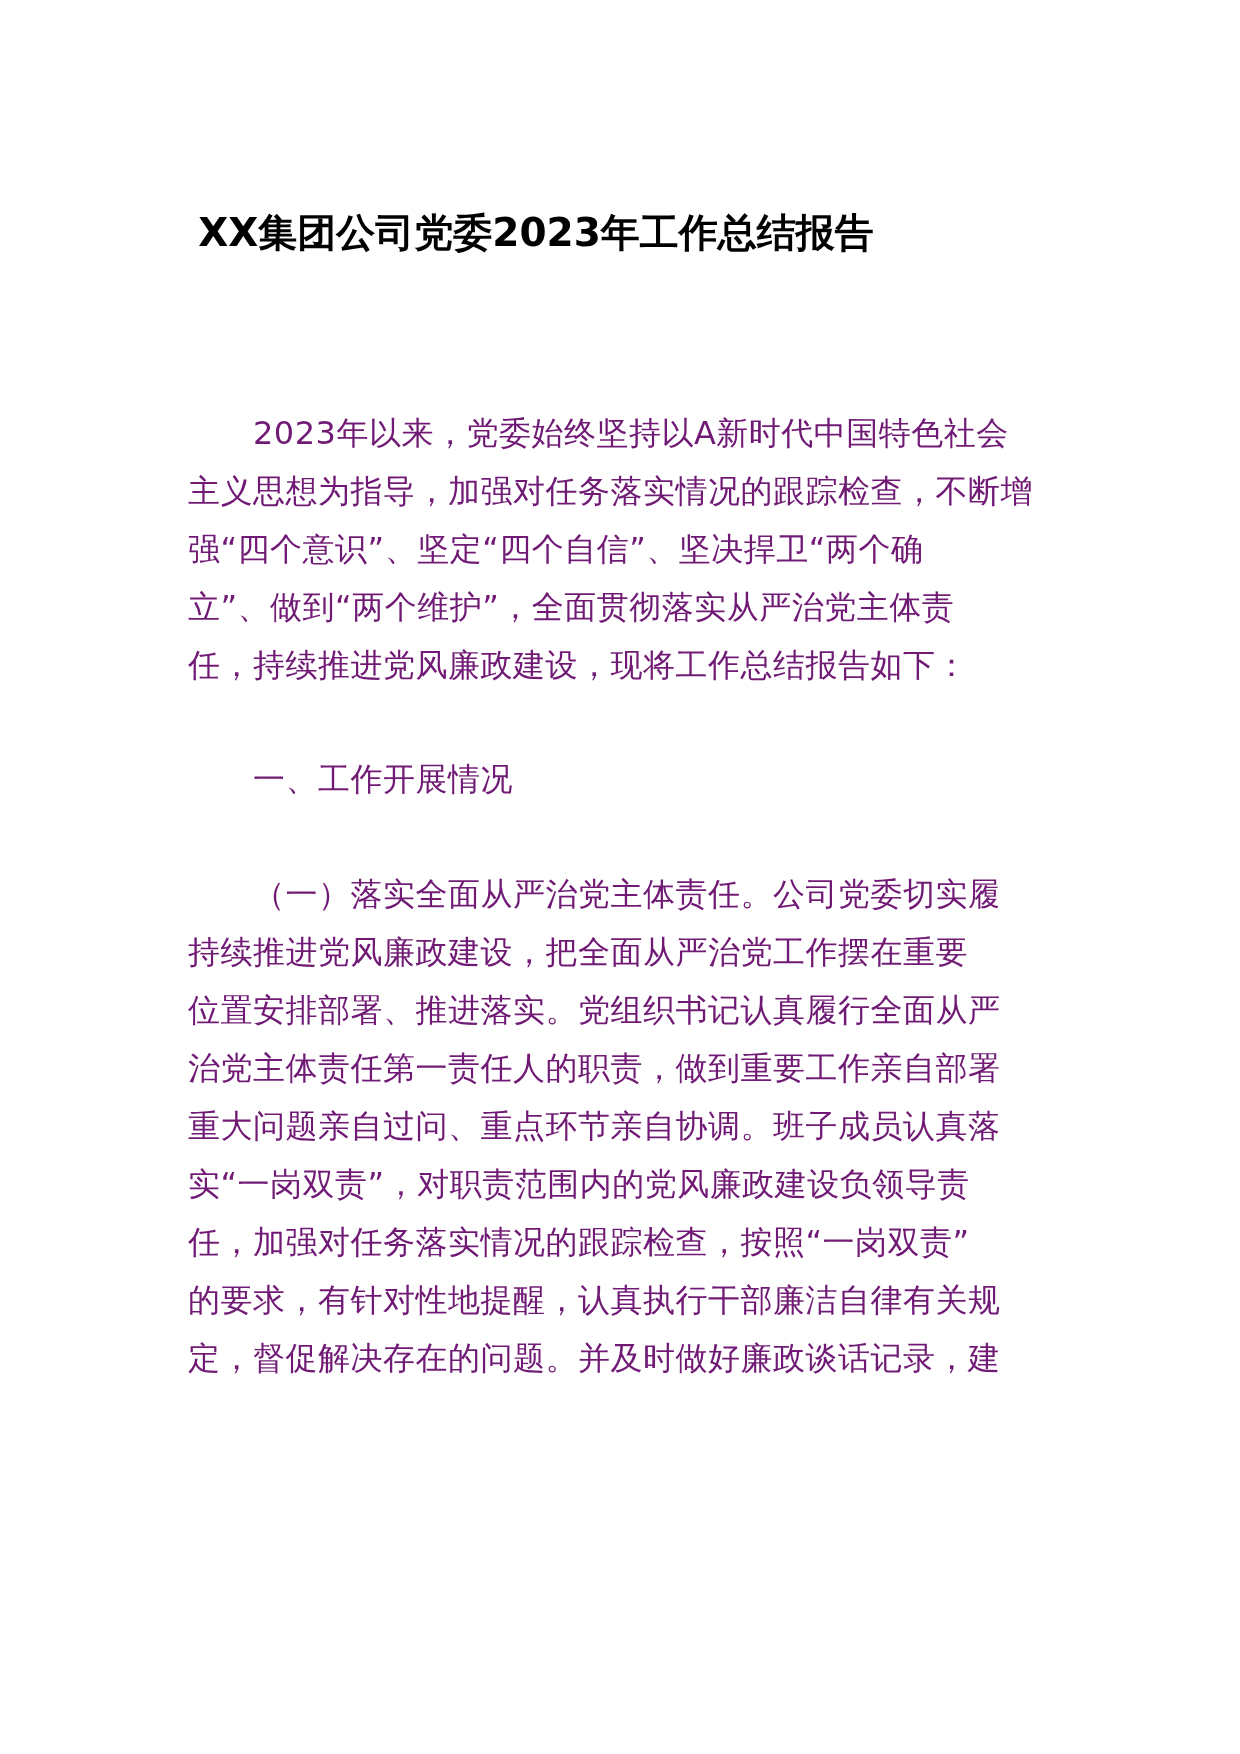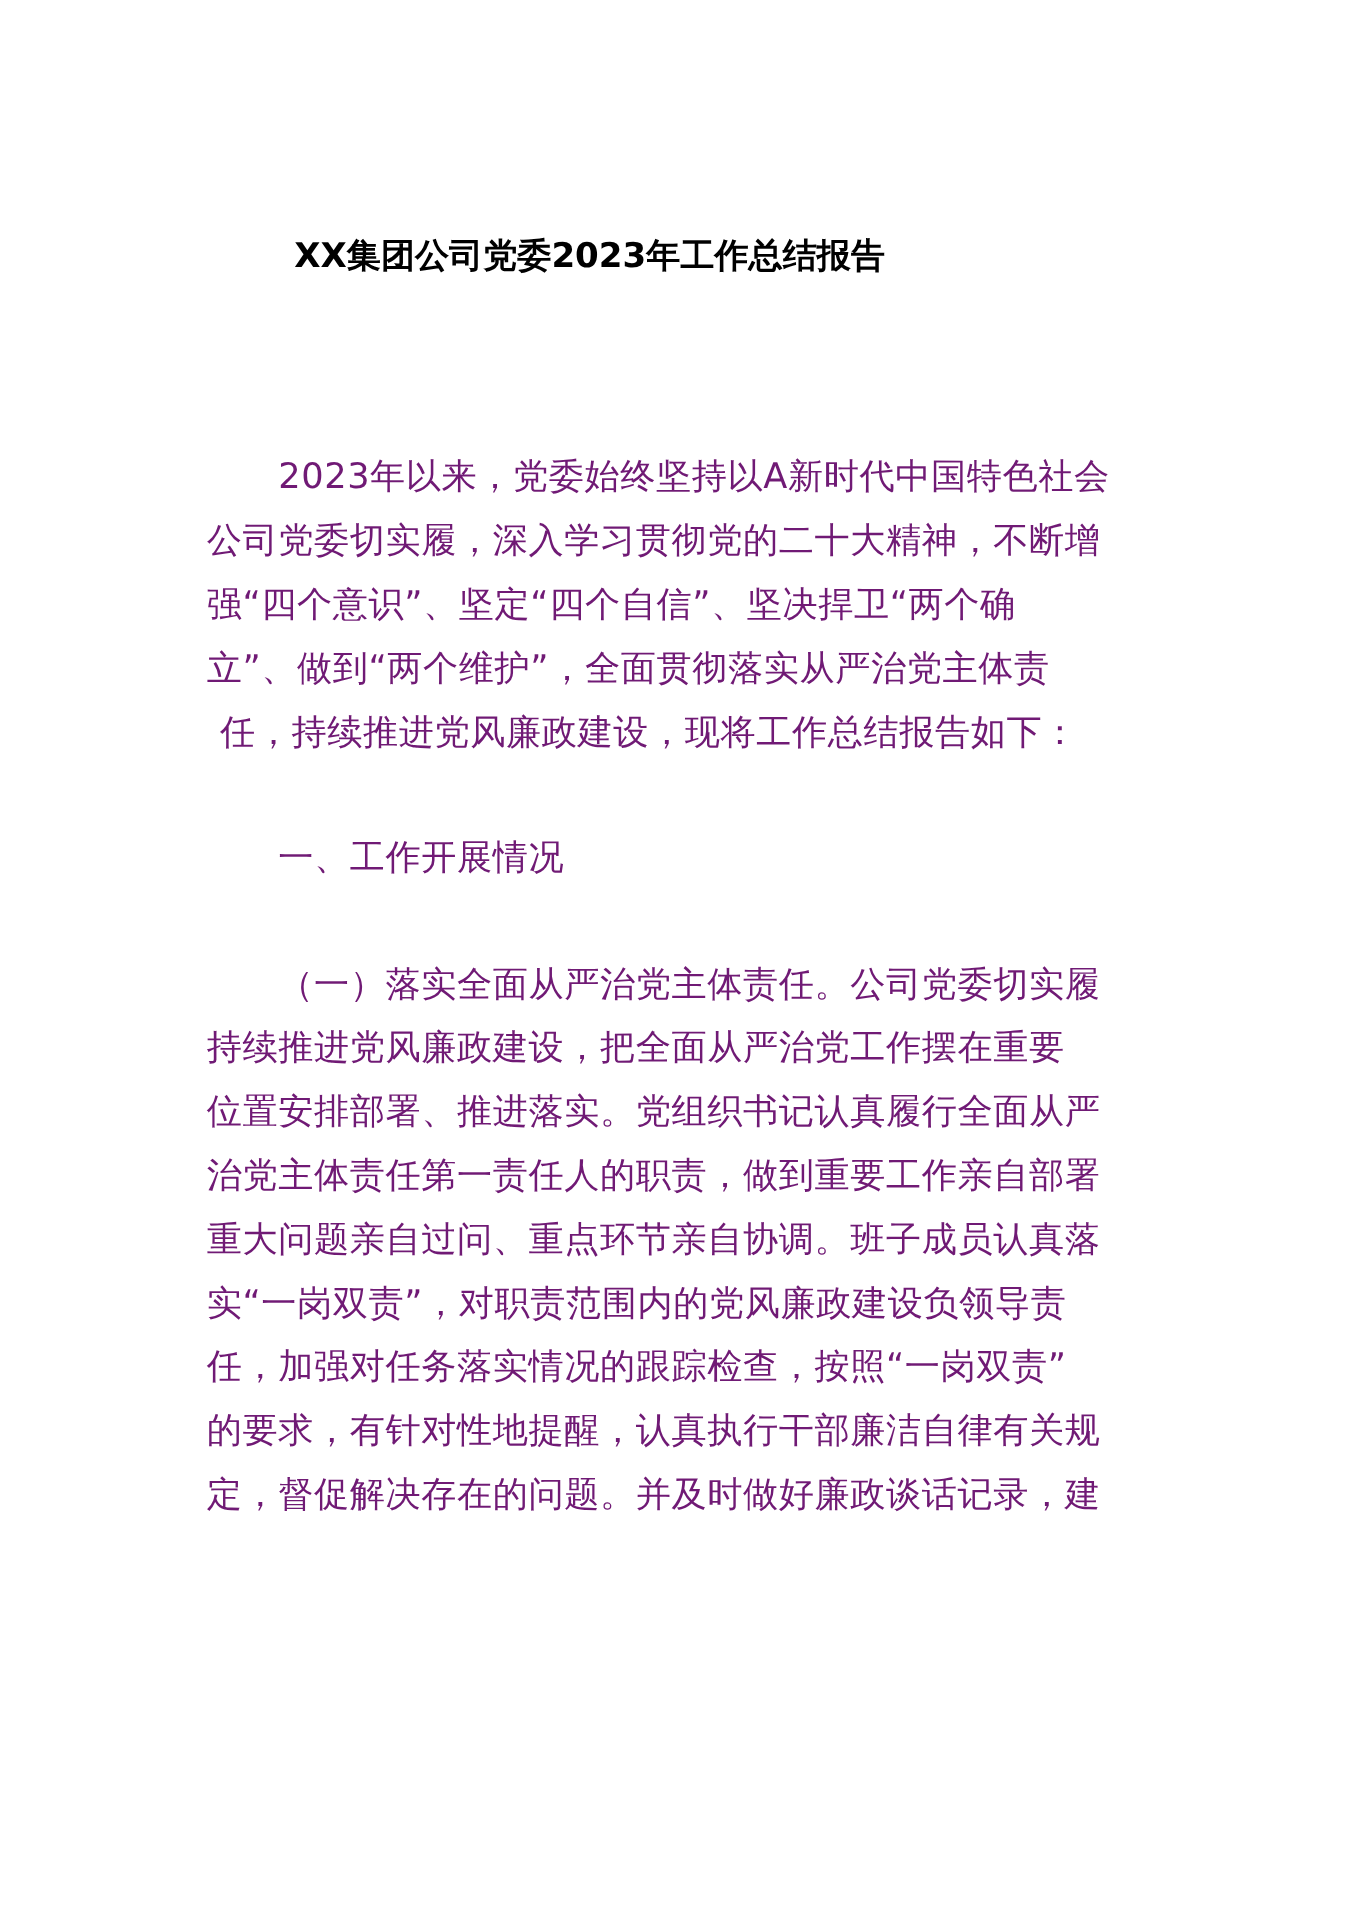--- a/index.html
+++ b/index.html
@@ -21,21 +21,21 @@
     width: 1240px;
     height: 1754px;
     background: #ffffff;
   }
   .title {
     position: absolute;
     left: 0;
     top: 205px;
     width: 1072px;
     text-align: center;
-    font-size: 31px;
+    font-size: 39px;
     font-weight: bold;
     line-height: 56px;
     letter-spacing: 0px;
     color: #000000;
   }
   .line {
     position: absolute;
     left: 188px;
     width: 866px;
     font-size: 32px;
@@ -47,24 +47,24 @@
   .indent { left: 253px; width: 800px; }
 </style>
 </head>
 <body>
 
 <div class="page">
 
   <div class="title">XX集团公司党委2023年工作总结报告</div>
 
   <div class="line indent" style="top:413px;">2023年以来，党委始终坚持以A新时代中国特色社会</div>
-  <div class="line" style="top:471px;">公司党委切实履，深入学习贯彻党的二十大精神，不断增</div>
+  <div class="line" style="top:471px;">主义思想为指导，加强对任务落实情况的跟踪检查，不断增</div>
   <div class="line" style="top:529px;">强“四个意识”、坚定“四个自信”、坚决捍卫“两个确</div>
   <div class="line" style="top:587px;">立”、做到“两个维护”，全面贯彻落实从严治党主体责</div>
-  <div class="line" style="top:645px;margin-left:12px;">任，持续推进党风廉政建设，现将工作总结报告如下：</div>
+  <div class="line" style="top:645px;">任，持续推进党风廉政建设，现将工作总结报告如下：</div>
 
   <div class="line indent" style="top:759px;">一、工作开展情况</div>
 
   <div class="line indent" style="top:874px;">（一）落实全面从严治党主体责任。公司党委切实履</div>
   <div class="line" style="top:932px;">持续推进党风廉政建设，把全面从严治党工作摆在重要</div>
   <div class="line" style="top:990px;">位置安排部署、推进落实。党组织书记认真履行全面从严</div>
   <div class="line" style="top:1048px;">治党主体责任第一责任人的职责，做到重要工作亲自部署</div>
   <div class="line" style="top:1106px;">重大问题亲自过问、重点环节亲自协调。班子成员认真落</div>
   <div class="line" style="top:1164px;">实“一岗双责”，对职责范围内的党风廉政建设负领导责</div>
   <div class="line" style="top:1222px;">任，加强对任务落实情况的跟踪检查，按照“一岗双责”</div>

